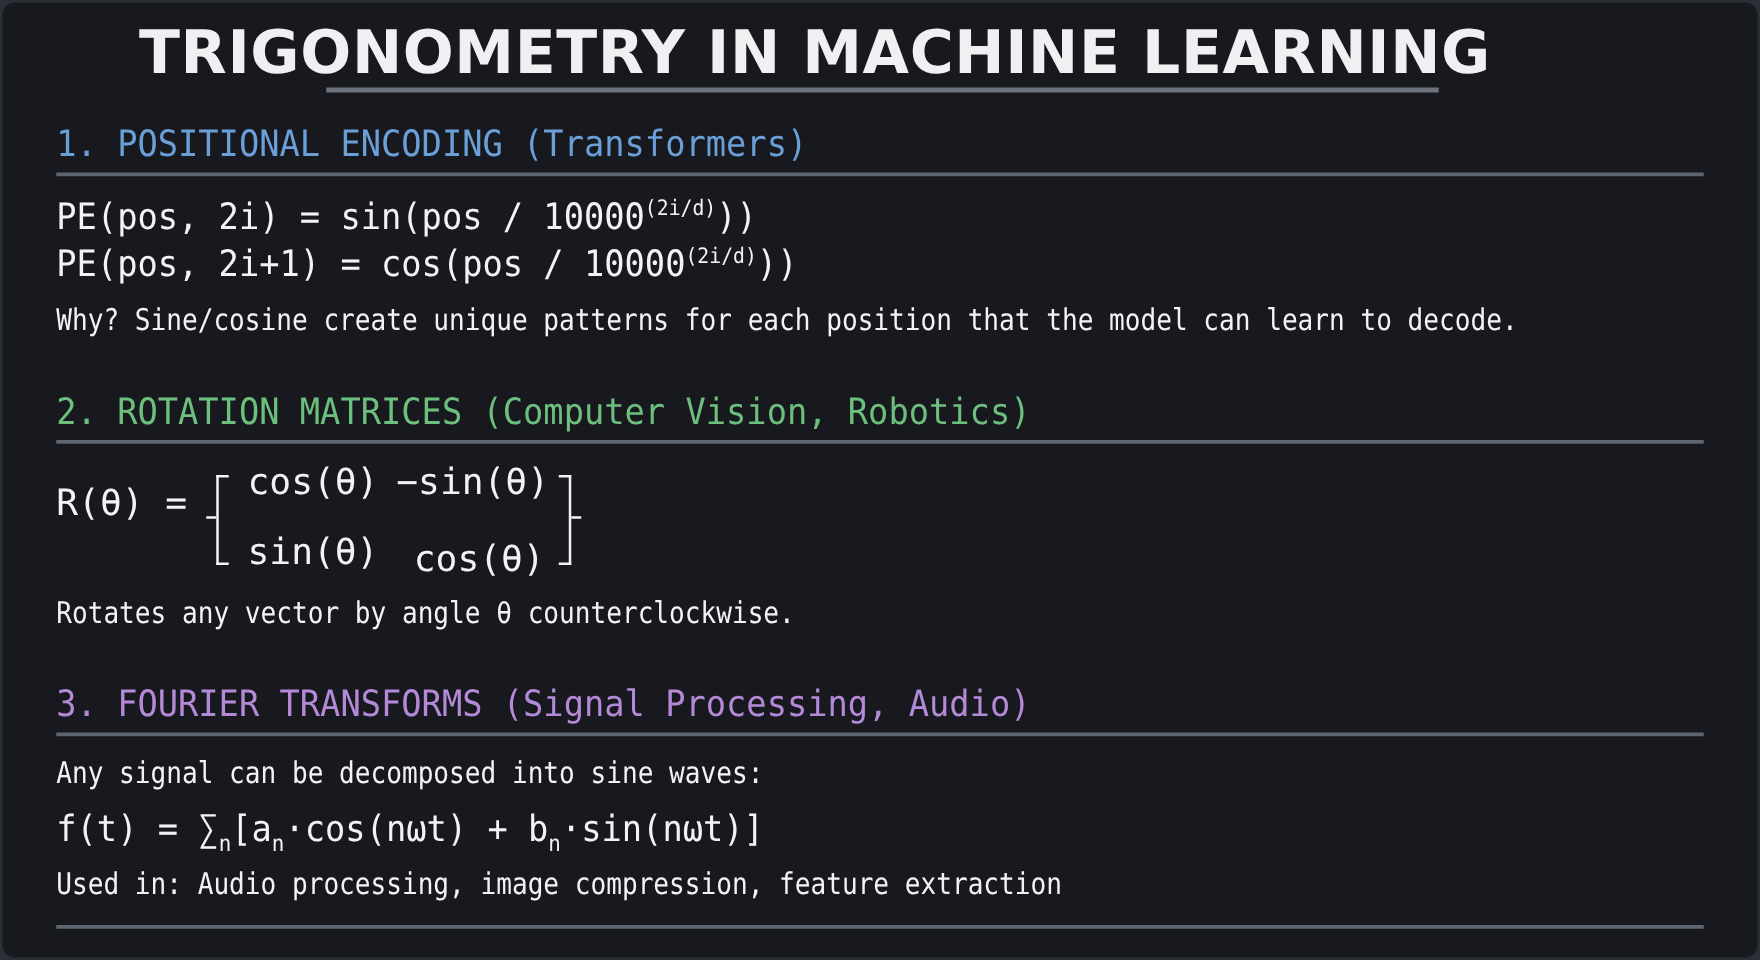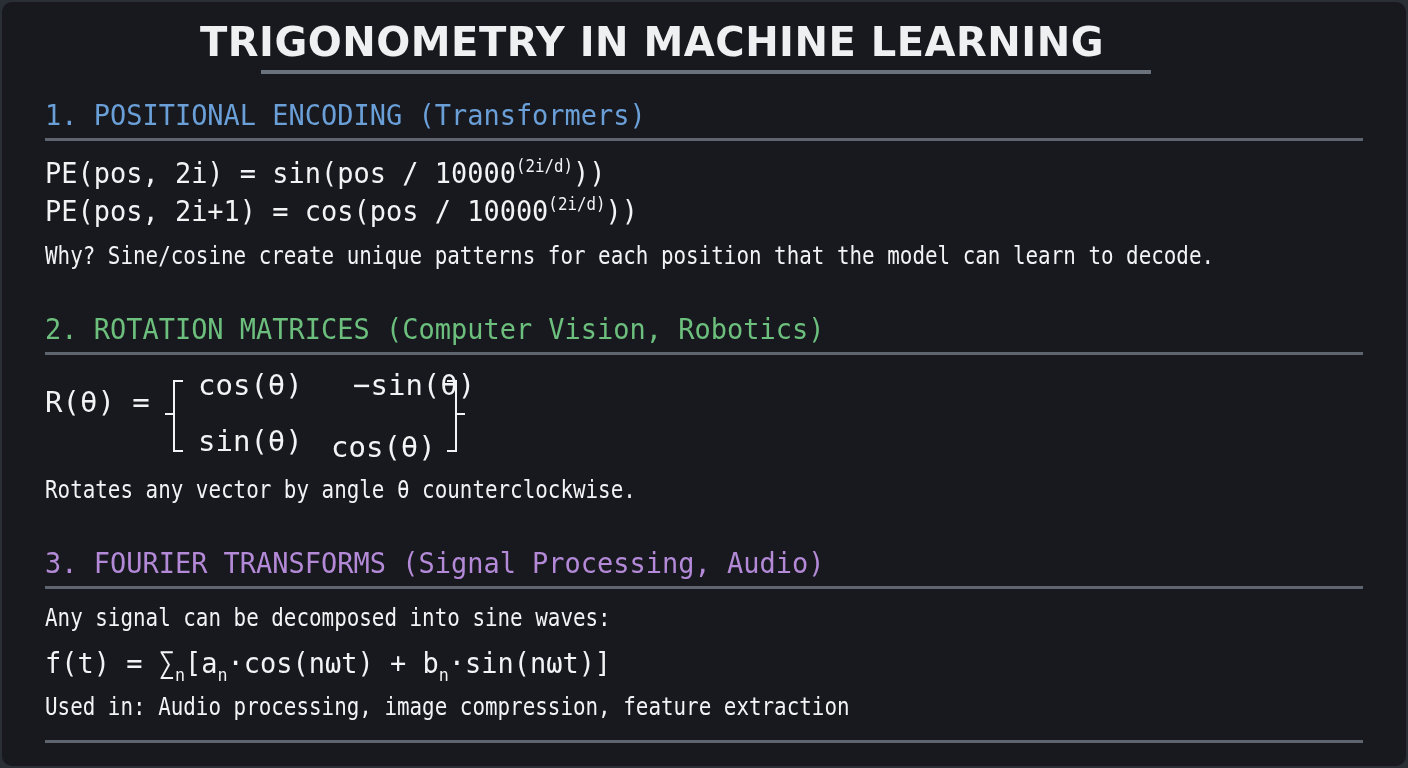--- a/index.html
+++ b/index.html
@@ -18,21 +18,21 @@
       border-radius: 10px;
       box-sizing: border-box;
     }
     .title {
       position: absolute;
       left: 0; top: 16px;
       width: 1304px;
       text-align: center;
       font-family: "DejaVu Sans", sans-serif;
       font-weight: bold;
-      font-size: 40px;
+      font-size: 48px;
       letter-spacing: 0.5px;
       color: #eef0f2;
       line-height: 52px;
     }
     .title-rule {
       position: absolute;
       left: 261px; top: 70px;
       width: 890px; height: 4px;
       background: #6b727b;
     }
@@ -146,21 +146,21 @@
 
 <div class="mono section-head" style="top:312px;color:#6cbf7d;">2. ROTATION MATRICES (Computer Vision, Robotics)</div>
 <div class="rule" style="top:352px;"></div>
 
 <div class="matrix-wrap">
   <div class="mono matrix-lhs">R(θ) =</div>
   <div class="bracket-left">
       <div class="tick"></div>
     </div>
   <div class="mono cell" style="left:153px;top:0px;">cos(θ)</div>
-  <div class="mono cell" style="left:272px;top:0px;margin-left:36px;">−sin(θ)</div>
+  <div class="mono cell" style="left:272px;top:0px;">−sin(θ)</div>
   <div class="mono cell" style="left:153px;top:56px;">sin(θ)</div>
   <div class="mono cell" style="left:286px;top:62px;">cos(θ)</div>
   <div class="bracket-right">
       <div class="tick"></div>
     </div>
 </div>
 
 <div class="mono body-line prose" style="top:475px;">Rotates any vector by angle θ counterclockwise.</div>
 
 <div class="mono section-head" style="top:546px;color:#b48ad8;">3. FOURIER TRANSFORMS (Signal Processing, Audio)</div>

